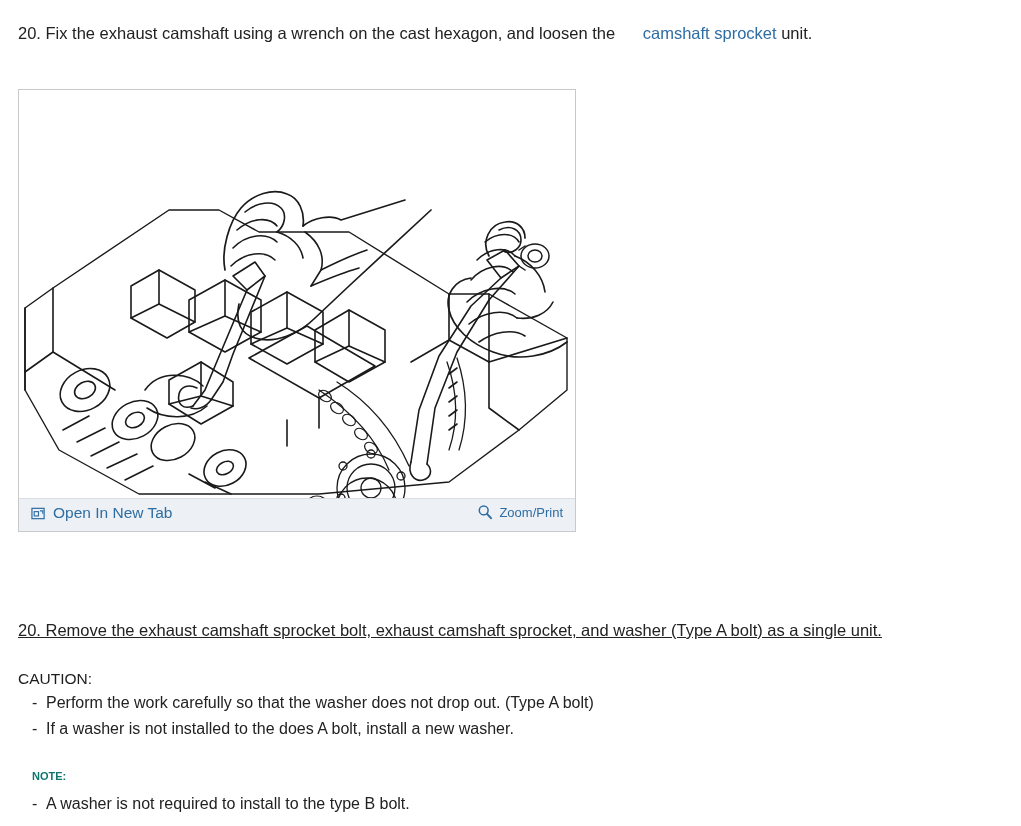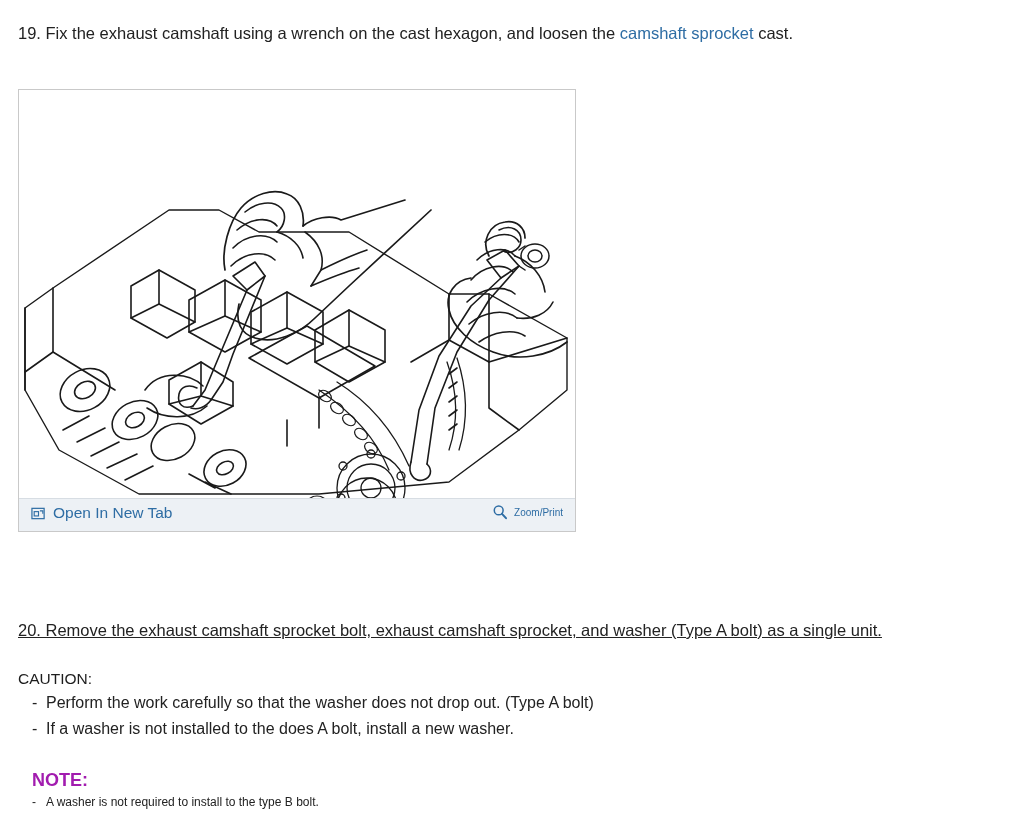--- a/index.html
+++ b/index.html
@@ -29,20 +29,21 @@
     top: 22px;
     font-size: 16.5px;
     color: #222;
     line-height: 22px;
     white-space: nowrap;
   }
   .link {
     color: #2e6da4;
     text-decoration: none;
     cursor: pointer;
+    margin-left: 23px;
   }
 
   
   .figure-box {
     position: absolute;
     left: 18px;
     top: 89px;
     width: 558px;
     height: 443px;
     border: 1px solid #c9c9c9;
@@ -80,21 +81,21 @@
     cursor: pointer;
   }
   .tool-right {
     position: absolute;
     right: 12px;
     top: 5px;
     display: flex;
     align-items: center;
     gap: 6px;
     color: #2e6da4;
-    font-size: 10px;
+    font-size: 13px;
     cursor: pointer;
   }
   .icon-newtab svg, .icon-zoom svg { display: block; }
 
   
   .step20 {
     position: absolute;
     left: 18px;
     top: 619px;
     font-size: 16.5px;
@@ -121,40 +122,40 @@
     position: absolute;
     left: 32px;
     top: 720px;
     font-size: 16px;
     white-space: nowrap;
   }
   .note-head {
     position: absolute;
     left: 32px;
     top: 770px;
-    font-size: 18px;
+    font-size: 11px;
     font-weight: bold;
-    color: #a21caf;
+    color: #0f766e;
   }
   .note-l1 {
     position: absolute;
     left: 32px;
     top: 795px;
-    font-size: 12px;
+    font-size: 16px;
     white-space: nowrap;
   }
   .dash { display: inline-block; width: 14px; }
 </style>
 </head>
 <body>
 
 <div class="page">
 
   <div class="step-line">
-    <span>19. Fix the exhaust camshaft using a wrench on the cast hexagon, and loosen the </span><a class="link" href="#">camshaft sprocket</a><span> cast.</span>
+    <span>20. Fix the exhaust camshaft using a wrench on the cast hexagon, and loosen the </span><a class="link" href="#">camshaft sprocket</a><span> unit.</span>
   </div>
 
   <div class="figure-box">
 
     <div class="figure-img">
       <svg width="556" height="408" viewBox="0 0 556 408" xmlns="http://www.w3.org/2000/svg">
         <rect x="0" y="0" width="556" height="408" fill="#ffffff"></rect>
         <g fill="none" stroke="#1a1a1a" stroke-width="1.6" stroke-linecap="round" stroke-linejoin="round">
 
           <path d="M6 218 L34 198 L150 120 L200 120 L240 142 L330 142 L430 204 L470 204 L548 248 L548 300 L500 340 L430 392 L300 404 L120 404 L40 360 L6 300 Z" stroke-width="1.4"></path>

